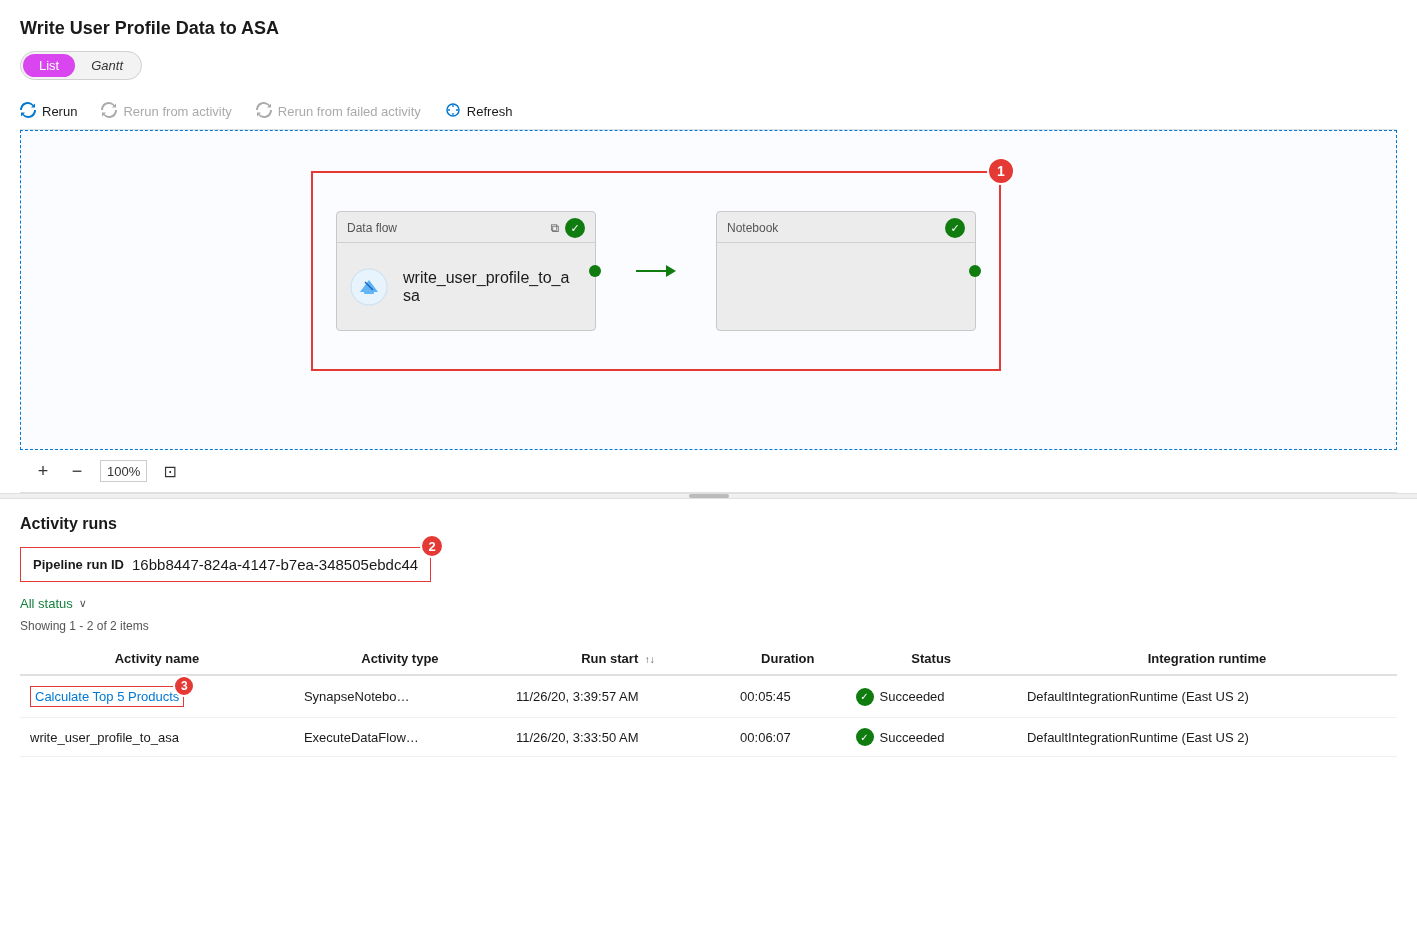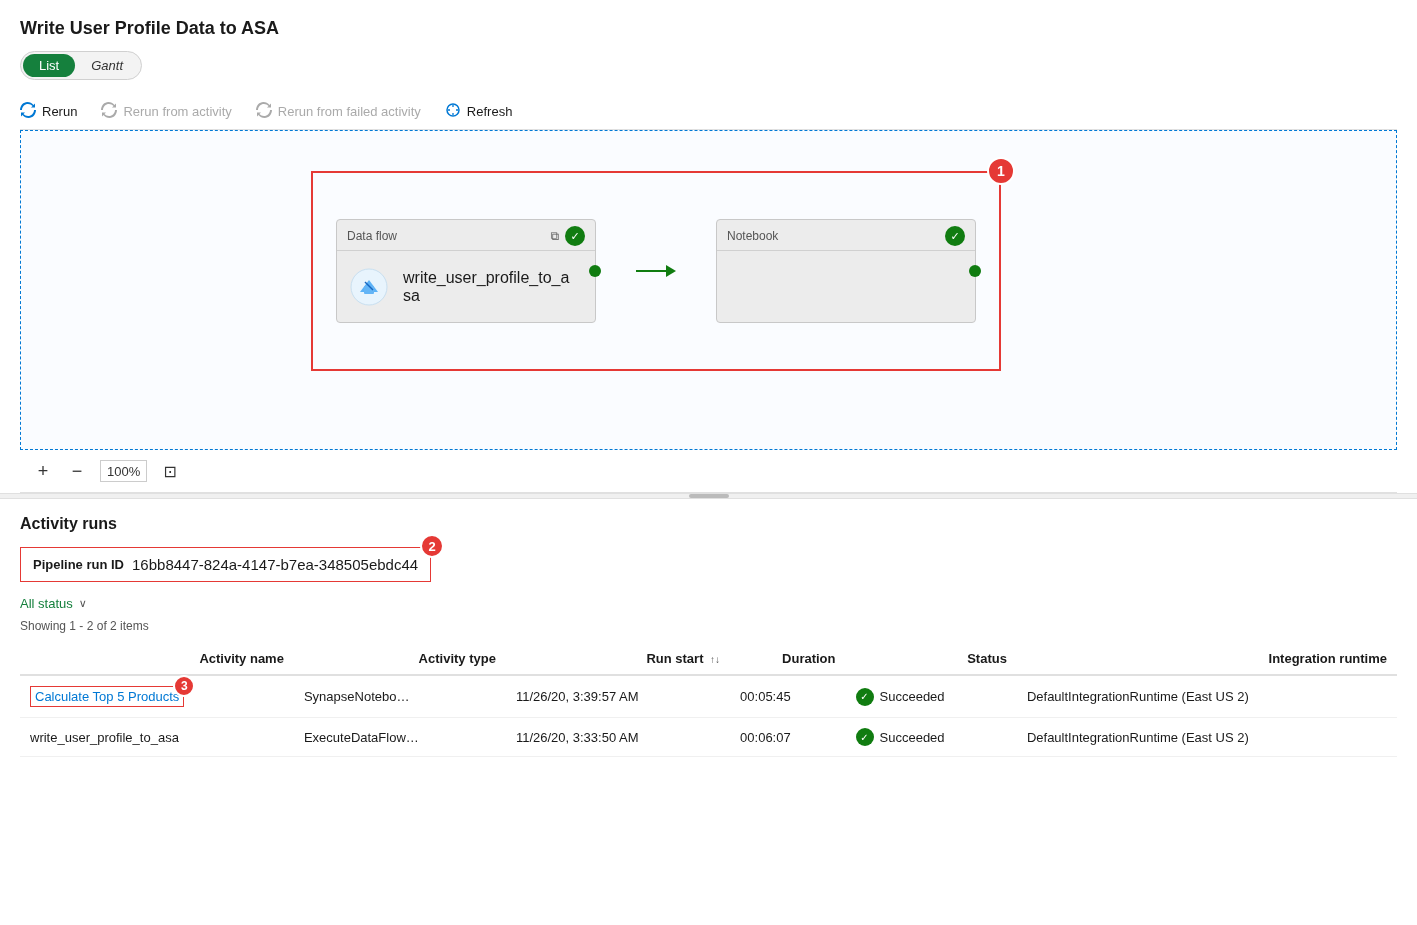--- a/index.html
+++ b/index.html
@@ -39,21 +39,21 @@
     .toggle-btn {
       padding: 4px 16px;
       border-radius: 16px;
       border: none;
       cursor: pointer;
       font-size: 13px;
       font-weight: 500;
     }
 
     .toggle-btn.active {
-      background: #15803d;
+      background: #d946ef;
       color: #fff;
     }
 
     .toggle-btn.inactive {
       background: transparent;
       color: #333;
       font-style: italic;
     }
 
     .toolbar {
@@ -120,21 +120,21 @@
       font-size: 14px;
       border: 2.5px solid #fff;
     }
 
     
     .activity-node {
       background: #ececec;
       border: 1px solid #c8c8c8;
       border-radius: 4px;
       width: 260px;
-      height: 104px;
+      height: 120px;
       display: flex;
       flex-direction: column;
       position: relative;
     }
 
     .node-header {
       display: flex;
       align-items: center;
       justify-content: space-between;
       padding: 6px 10px 4px 10px;
@@ -339,21 +339,21 @@
       margin-bottom: 10px;
     }
 
     
     .runs-table {
       width: 100%;
       border-collapse: collapse;
     }
 
     .runs-table th {
-      text-align: right;
+      text-align: center;
       font-weight: 700;
       font-size: 13px;
       padding: 8px 10px;
       border-bottom: 2px solid #e0e0e0;
       color: #1a1a1a;
     }
 
     .runs-table td {
       padding: 10px 10px;
       font-size: 13px;

